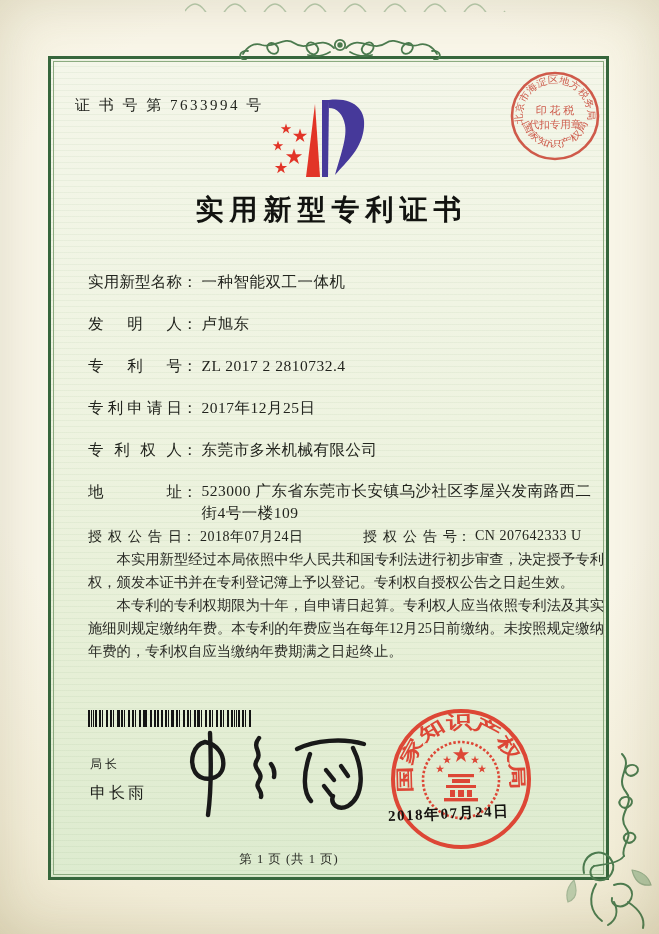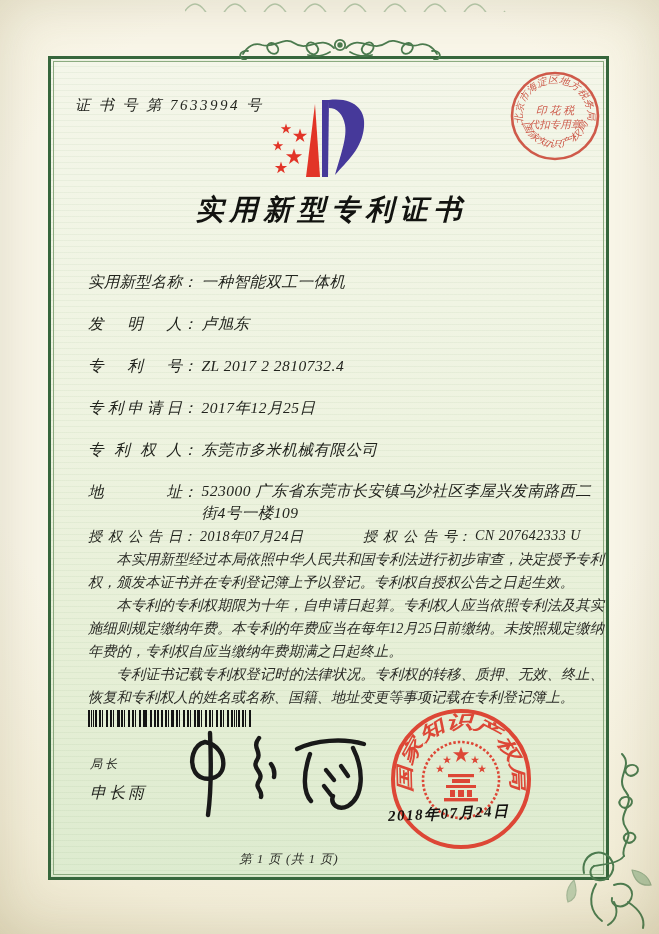--- a/index.html
+++ b/index.html
@@ -4,21 +4,20 @@
 <style>
   html,body{margin:0;padding:0;}
   body{
     width:659px;height:934px;overflow:hidden;
     font-family:"Liberation Serif","DejaVu Serif",serif;
     background:#efe9d4;
   }
   .page{
     position:relative;width:659px;height:934px;
     background:radial-gradient(circle at 50% 38%, #f9f6e9 55%, #f2edd8 85%, #e9e2c8 100%);
-    font-style:italic;
   }
   .page::after{
     content:"";position:absolute;inset:0;pointer-events:none;
     box-shadow:inset 0 0 55px rgba(130,118,70,.22);
   }
   
   .frame{
     position:absolute;left:48px;top:56px;width:561px;height:824px;
     border:3px solid #37673d;
     background:
@@ -168,21 +167,20 @@
       <span class="flabel">授权公告日</span><span class="fcolon">：</span><span class="fvalue">2018年07月24日</span>
     </span>
     <span class="grant-no">
       <span class="flabel">授权公告号</span><span class="fcolon">：</span><span class="fvalue">CN 207642333 U</span>
     </span>
   </div>
 
   <div class="abs paras">
     <p>本实用新型经过本局依照中华人民共和国专利法进行初步审查，决定授予专利权，颁发本证书并在专利登记簿上予以登记。专利权自授权公告之日起生效。</p>
     <p>本专利的专利权期限为十年，自申请日起算。专利权人应当依照专利法及其实施细则规定缴纳年费。本专利的年费应当在每年12月25日前缴纳。未按照规定缴纳年费的，专利权自应当缴纳年费期满之日起终止。</p>
-    <p>专利证书记载专利权登记时的法律状况。专利权的转移、质押、无效、终止、恢复和专利权人的姓名或名称、国籍、地址变更等事项记载在专利登记簿上。</p>
   </div>
 
   <div class="abs barcode"></div>
 
   <div class="abs director-title">局长</div>
   <div class="abs director-name">申长雨</div>
 
   <svg class="abs signature" width="210" height="95" viewBox="0 0 210 95">
     <g stroke="#191919" stroke-width="4.4" fill="none" stroke-linecap="round" stroke-linejoin="round">
       <path d="M 30,16 C 18,19 14,35 20,46 C 27,57 46,54 48,41 C 50,29 42,18 30,16"></path>

